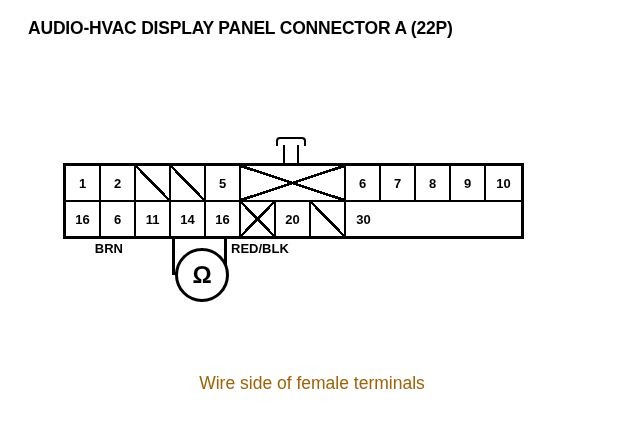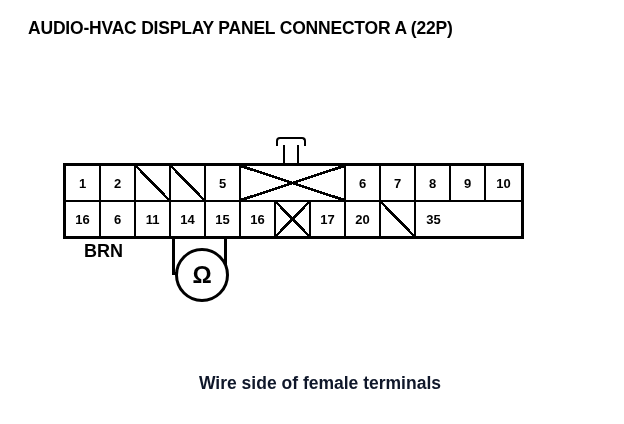--- a/index.html
+++ b/index.html
@@ -171,37 +171,37 @@
     align-items: center;
     justify-content: center;
     font-size: 24px;
     font-weight: bold;
     line-height: 1;
     color: #000;
   }
 
   .wire-label {
     position: absolute;
-    font-size: 18px;
+    font-size: 13px;
     font-weight: bold;
     color: #000;
     white-space: nowrap;
   }
   #label-brn    { left: 60px;  top: 78px; transform: translateX(-100%); }
   #label-redblk { left: 168px; top: 78px; }
 
   
   #caption {
     position: absolute;
-    left: 320px;
+    left: 312px;
     top: 383px;
     transform: translate(-50%, -50%);
     font-size: 17.5px;
-    font-weight: bold;
-    color: #0f172a;
+    font-weight: normal;
+    color: #a16207;
     white-space: nowrap;
   }
 </style>
 </head>
 <body>
 
 <div id="page">
 
   <div id="title">AUDIO-HVAC DISPLAY PANEL CONNECTOR A (22P)</div>
 
@@ -226,38 +226,37 @@
         <div class="cell w1">8</div>
         <div class="cell w1">9</div>
         <div class="cell w1">10</div>
       </div>
 
       <div class="grid-row bottom">
         <div class="cell w1">16</div>
         <div class="cell w1">6</div>
         <div class="cell w1">11</div>
         <div class="cell w1">14</div>
-        <div class="cell w1">15</div>
         <div class="cell w1">16</div>
         <div class="cell w1 cross"></div>
-        <div class="cell w1">17</div>
         <div class="cell w1">20</div>
         <div class="cell w1 slash"></div>
-        <div class="cell w1">35</div>
+        <div class="cell w1">30</div>
       </div>
 
     </div>
   </div>
 
   <div id="probe-layer">
     <div class="lead" id="lead-left"></div>
     <div class="lead" id="lead-right"></div>
     <div id="lead-bridge"></div>
 
     <div id="ohmmeter">Ω</div>
 
     <div class="wire-label" id="label-brn">BRN</div>
 
+    <div class="wire-label" id="label-redblk">RED/BLK</div>
   </div>
 
   <div id="caption">Wire side of female terminals</div>
 
 </div>
 
 </body></html>

